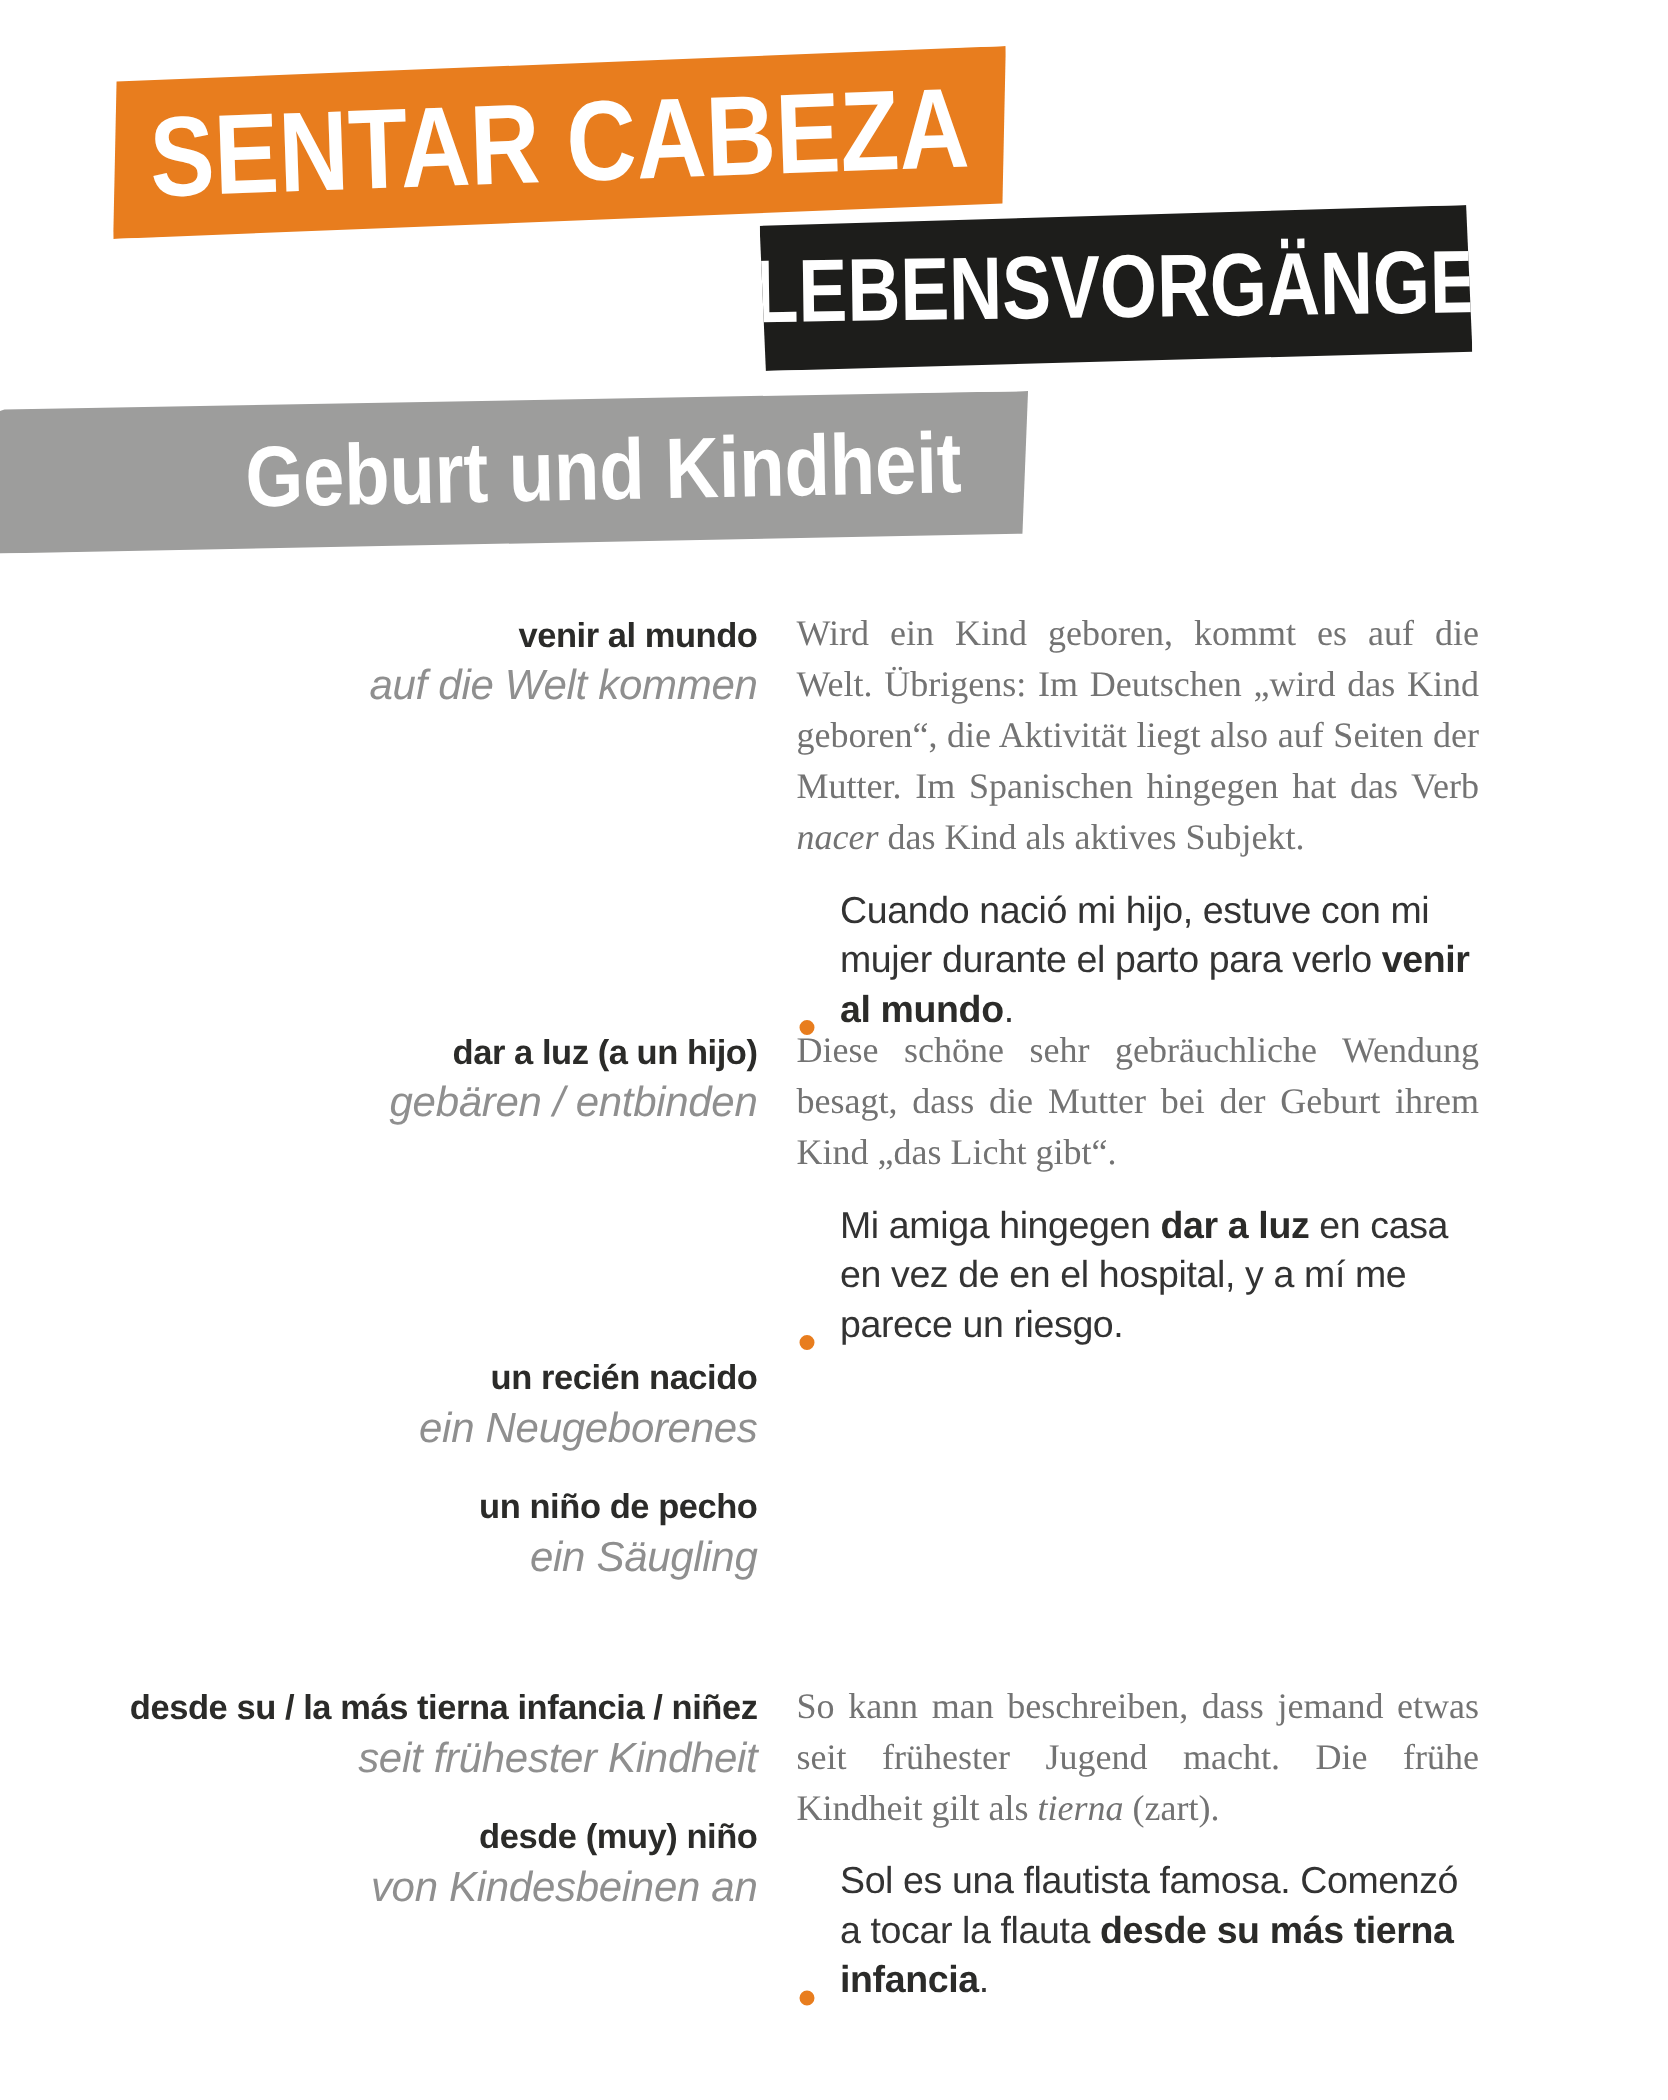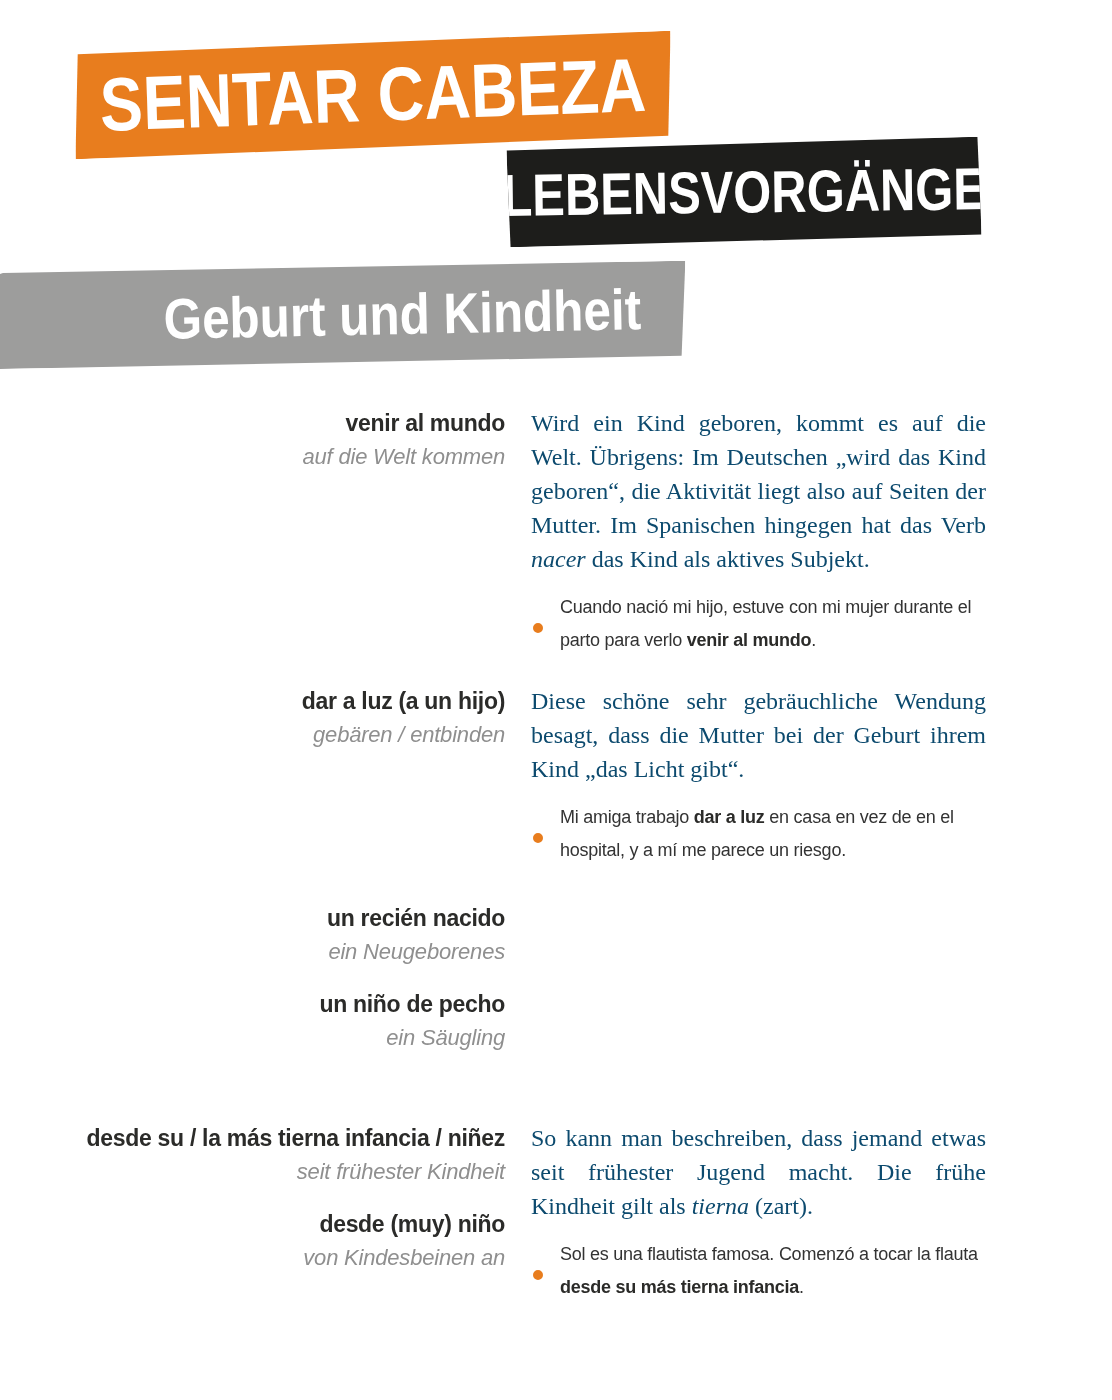--- a/index.html
+++ b/index.html
@@ -65,36 +65,36 @@
   }
   .e1{top:406px;} .e2{top:684px;} .e3{top:901px;} .e4{top:1121px;}
 
   .terms{text-align:right;}
   .term-pair + .term-pair{margin-top:18px;}
   .term-es{
     font-weight:bold;font-size:23px;line-height:34px;
     letter-spacing:-0.3px;color:#2b2b29;white-space:nowrap;
   }
   .term-de{
-    font-style:italic;font-size:22px;line-height:34px;
+    font-style:italic;font-size:28px;line-height:34px;
     color:#8f8f8f;letter-spacing:-0.2px;white-space:nowrap;
   }
 
   .expl{
     margin:0;
     font-family:"Liberation Serif", serif;
-    font-size:24px;line-height:34px;color:#0c4a6e;
+    font-size:24px;line-height:34px;color:#737373;
     text-align:justify;
   }
   .expl .i{font-style:italic;}
 
   .example{
     margin-top:15px;
-    display:flex;align-items:center;
-    font-size:18px;line-height:33px;color:#333;
+    display:flex;align-items:flex-end;
+    font-size:25px;line-height:33px;color:#333;
     letter-spacing:-0.25px;
   }
   .bullet{
     flex:0 0 auto;width:9px;height:9px;margin:8px 0 0 2px;
     border:5px solid var(--orange);border-radius:50%;
     background:#fff;
   }
   .example .txt{flex:1;margin-left:17px;}
   .example .b{font-weight:bold;color:#2b2b29;}
 </style>
@@ -133,21 +133,21 @@
   <div class="terms">
     <div class="term-pair">
       <div class="term-es">dar a luz (a un hijo)</div>
       <div class="term-de">gebären / entbinden</div>
     </div>
   </div>
   <div class="body">
     <p class="expl"><span>Diese schöne sehr gebräuchliche Wendung besagt, dass die Mutter bei der Geburt ihrem Kind „das Licht gibt“.</span></p>
     <div class="example">
       <span class="bullet"></span>
-      <span class="txt"><span>Mi amiga trabajo </span><span class="b">dar a luz</span><span> en casa en vez de en el hospital, y a mí me parece un riesgo.</span></span>
+      <span class="txt"><span>Mi amiga hingegen </span><span class="b">dar a luz</span><span> en casa en vez de en el hospital, y a mí me parece un riesgo.</span></span>
     </div>
   </div>
 </section>
 
 <section class="entry e3">
   <div class="terms">
     <div class="term-pair">
       <div class="term-es">un recién nacido</div>
       <div class="term-de">ein Neugeborenes</div>
     </div>

